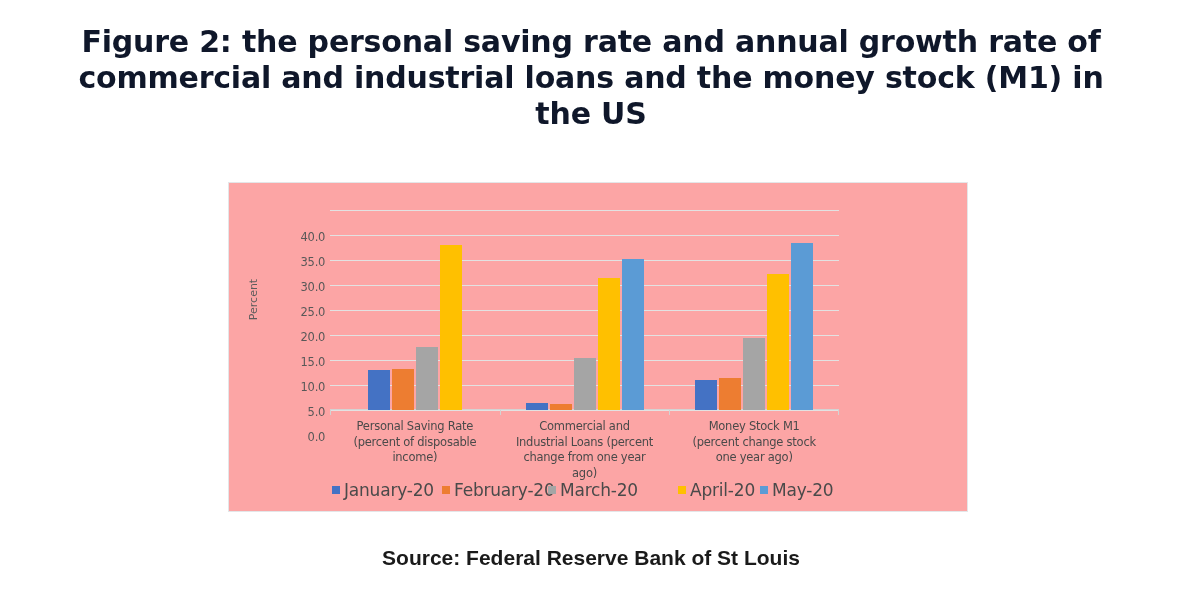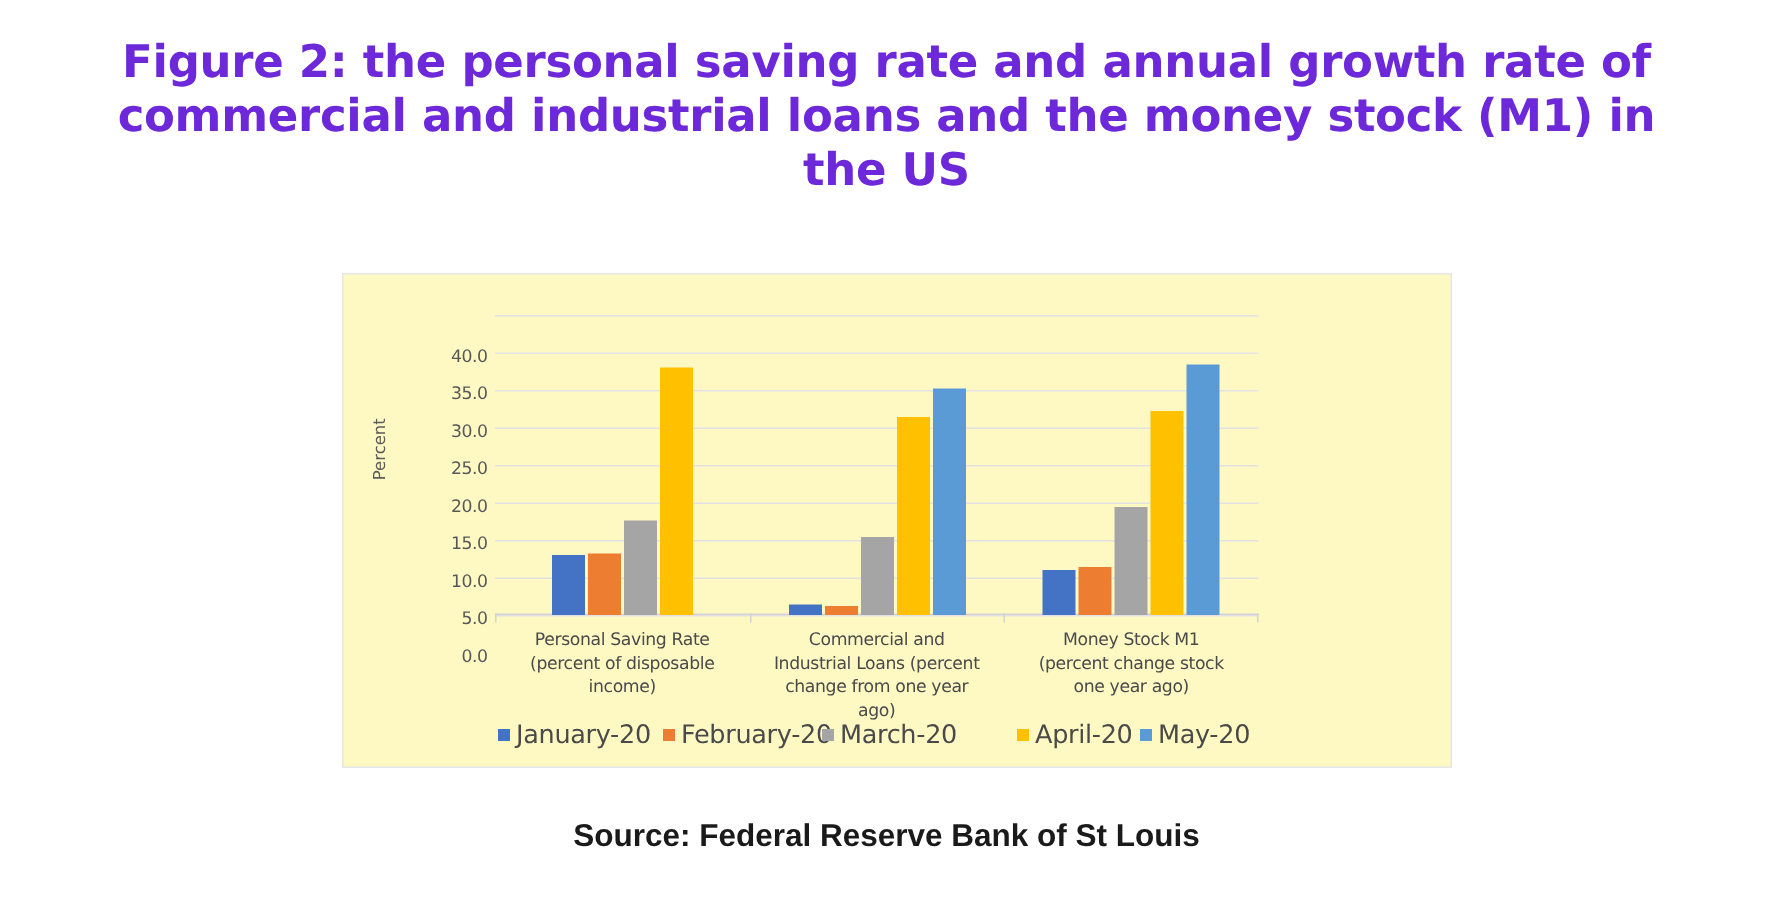--- a/index.html
+++ b/index.html
@@ -20,32 +20,32 @@
     position: absolute;
     left: 50px;
     top: 24px;
     width: 1082px;
     text-align: center;
     font-family: "DejaVu Sans", sans-serif;
     font-weight: bold;
     font-size: 30px;
     line-height: 36px;
     letter-spacing: -0.2px;
-    color: #6d28d9;
+    color: #0f172a;
   }
 
   
   #chart-container {
     position: absolute;
     left: 228px;
     top: 182px;
     width: 740px;
     height: 330px;
     border: 1px solid #e4e6e8;
-    background: #fef9c3;
+    background: #fca5a5;
     box-sizing: border-box;
   }
 
   
   #y-axis-title {
     position: absolute;
     left: 14px;
     top: 78px;
     width: 20px;
     height: 80px;

